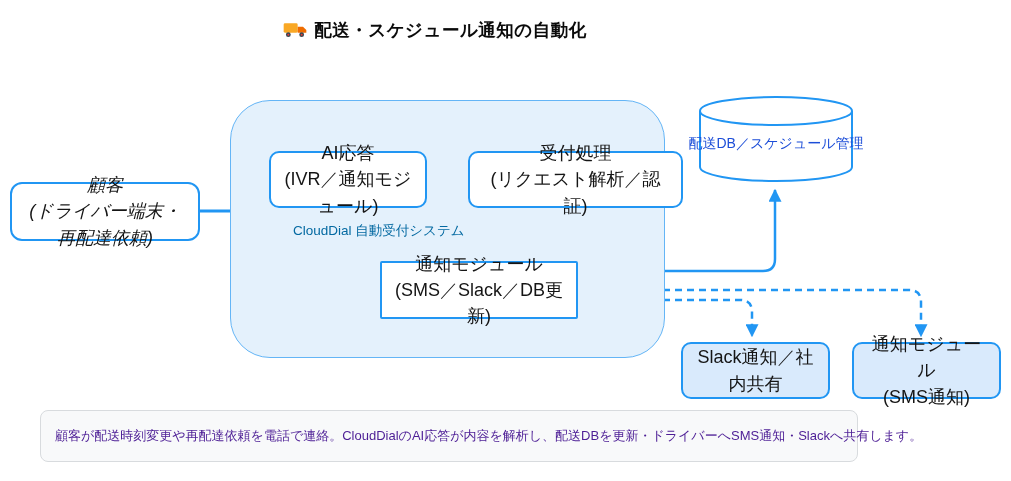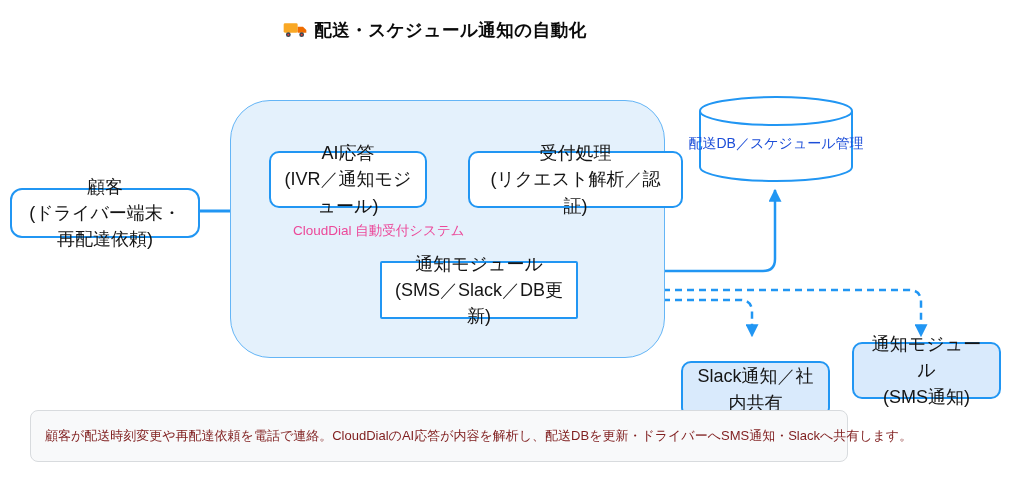--- a/index.html
+++ b/index.html
@@ -44,65 +44,65 @@
     align-items: center;
     justify-content: center;
     text-align: center;
     font-size: 18px;
     line-height: 1.45;
     color: #151515;
     padding: 2px 10px;
   }
   .node.light { background: #d9eafc; }
 
-  .node-customer   { left: 10px;  top: 188px; width: 190px; height: 50px; }
+  .node-customer   { left: 10px;  top: 182px; width: 190px; height: 59px; font-style: italic; }
   .node-ai         { left: 269px; top: 151px; width: 158px; height: 57px; border-radius: 10px; }
   .node-intake     { left: 468px; top: 151px; width: 215px; height: 57px; border-radius: 10px; }
   .node-notify     { left: 380px; top: 261px; width: 198px; height: 58px; border-radius: 2px; }
-  .node-slack      { left: 681px; top: 342px; width: 149px; height: 57px; border-radius: 10px; margin-top: 19px; }
+  .node-slack      { left: 681px; top: 342px; width: 149px; height: 57px; border-radius: 10px; }
   .node-driver     { left: 852px; top: 342px; width: 149px; height: 57px; border-radius: 10px; }
 
   .container-box {
     position: absolute;
     left: 230px; top: 100px;
     width: 435px; height: 258px;
     background: #e4f1fc;
     border: 1.5px solid #64b5f6;
     border-radius: 40px;
   }
   .container-label {
     position: absolute;
     left: 293px; top: 222px;
     font-size: 13.5px;
-    color: #ec4899;
+    color: #0369a1;
     white-space: nowrap;
   }
 
   .db-label {
     position: absolute;
     left: 688px; top: 135px;
     width: 176px;
     text-align: center;
     font-size: 14px;
     color: #1d4ed8;
     white-space: nowrap;
   }
 
   .note-box {
     position: absolute;
-    left: 30px; top: 410px;
+    left: 40px; top: 410px;
     width: 818px; height: 52px;
     background: #f8f9fa;
     border: 1px solid #d8dbde;
     border-radius: 8px;
     display: flex;
     align-items: center;
     padding: 0 14px;
     font-size: 13px;
-    color: #7f1d1d;
+    color: #4c1d95;
     white-space: nowrap;
   }
 
   svg.layer {
     position: absolute;
     left: 0; top: 0;
     width: 1011px; height: 481px;
   }
 </style>
 </head>

